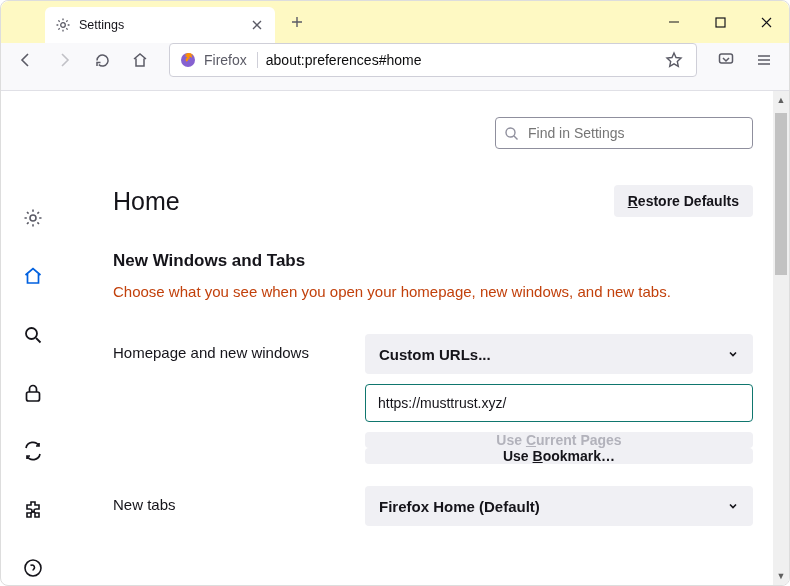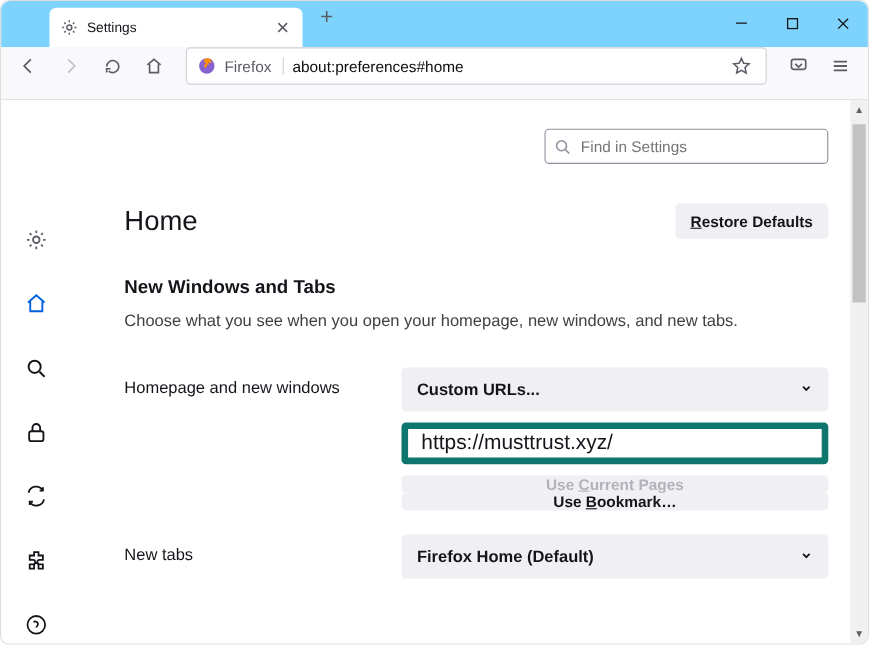--- a/index.html
+++ b/index.html
@@ -1,19 +1,19 @@
 <!DOCTYPE html>
 <html><head>
   <meta charset="utf-8">
   <style>
     * { box-sizing: border-box; margin: 0; padding: 0; font-family: "Segoe UI", Arial, sans-serif; }
     body { width: 790px; height: 586px; background: #fff; position: relative; overflow: hidden; border: 1px solid #ddd; border-radius: 8px; }
     
     
-    .titlebar { height: 42px; background: #7dd3fc; display: flex; align-items: flex-start; border-top-left-radius: 8px; border-top-right-radius: 8px; }
+    .titlebar { height: 42px; background: #fef9c3; display: flex; align-items: center; border-top-left-radius: 8px; border-top-right-radius: 8px; }
     .tab { display: flex; align-items: center; background: #fff; height: 36px; margin-left: 44px; margin-top: 6px; border-top-left-radius: 6px; border-top-right-radius: 6px; padding: 0 10px; min-width: 230px; gap: 8px; }
     .tab-icon { width: 16px; height: 16px; }
     .tab-title { font-size: 12.5px; flex: 1; color: #15141a; }
     .tab-close { width: 16px; height: 16px; display: flex; align-items: center; justify-content: center; cursor: pointer; }
     .newtab { margin-left: 8px; width: 28px; height: 28px; display: flex; align-items: center; justify-content: center; cursor: pointer; }
     .win-controls { margin-left: auto; display: flex; gap: 0; }
     .win-btn { width: 46px; height: 40px; display: flex; align-items: center; justify-content: center; cursor: pointer; }
     
     
     .toolbar { height: 48px; background: #f9f9fb; display: flex; align-items: flex-start; padding: 0 8px; gap: 4px; border-bottom: 1px solid #e0e0e6; }
@@ -35,27 +35,27 @@
     .search-wrap { display: flex; justify-content: flex-end; margin-bottom: 36px; margin-top: 6px; }
     .search-input { width: 258px; height: 32px; border: 1px solid #8f8f9d; border-radius: 4px; padding: 0 10px 0 32px; font-size: 14px; background: #fff; }
     .search-holder { position: relative; }
     .search-ic { position: absolute; left: 9px; top: 9px; }
     
     h1.page-title { font-size: 25px; font-weight: 500; color: #15141a; margin-bottom: 34px; display: flex; align-items: center; justify-content: space-between; gap: 22px; }
     .restore-btn { font-size: 14px; font-weight: 600; padding: 8px 14px; background: #f0f0f4; border: none; border-radius: 4px; cursor: pointer; color: #15141a; }
     .restore-btn .u { text-decoration: underline; }
     
     h2.section-title { font-size: 17px; font-weight: 700; color: #15141a; margin-bottom: 12px; }
-    .section-desc { font-size: 15px; color: #404040; margin-bottom: 34px; }
+    .section-desc { font-size: 15px; color: #c2410c; margin-bottom: 34px; }
     
     .form-row { display: flex; align-items: flex-start; margin-bottom: 12px; }
     .form-label { width: 252px; font-size: 15px; color: #15141a; padding-top: 10px; }
     .form-control { flex: 1; }
     .select { width: 100%; height: 40px; background: #f0f0f4; border: none; border-radius: 4px; padding: 0 14px; font-size: 15px; font-weight: 600; color: #15141a; display: flex; align-items: center; justify-content: space-between; cursor: pointer; }
-    .text-input { width: 100%; height: 38px; border: 6px solid #0f766e; border-radius: 4px; padding: 0 12px; font-size: 19px; color: #15141a; margin-top: 10px; }
+    .text-input { width: 100%; height: 38px; border: 1px solid #0f766e; border-radius: 4px; padding: 0 12px; font-size: 14px; color: #15141a; margin-top: 10px; }
     .btn-row { display: flex; gap: 0; margin-top: 10px; flex-direction: column; }
     .sec-btn { flex: 1; height: 38px; background: #f0f0f4; border: none; border-radius: 4px; font-size: 14px; font-weight: 600; color: #15141a; cursor: pointer; }
     .sec-btn.disabled { color: #b2b2bb; }
     .sec-btn .u { text-decoration: underline; }
     
     .scrollbar { position: absolute; right: 0; top: 90px; bottom: 0; width: 16px; background: #f0f0f0; }
     .scroll-thumb { position: absolute; top: 22px; right: 2px; width: 12px; height: 162px; background: #c2c2c2; border-radius: 0; }
     .scroll-arrow { width: 16px; height: 18px; display: flex; align-items: center; justify-content: center; font-size: 9px; color: #606060; }
     .scroll-arrow.top { position: absolute; top: 0; }
     .scroll-arrow.bottom { position: absolute; bottom: 0; }

